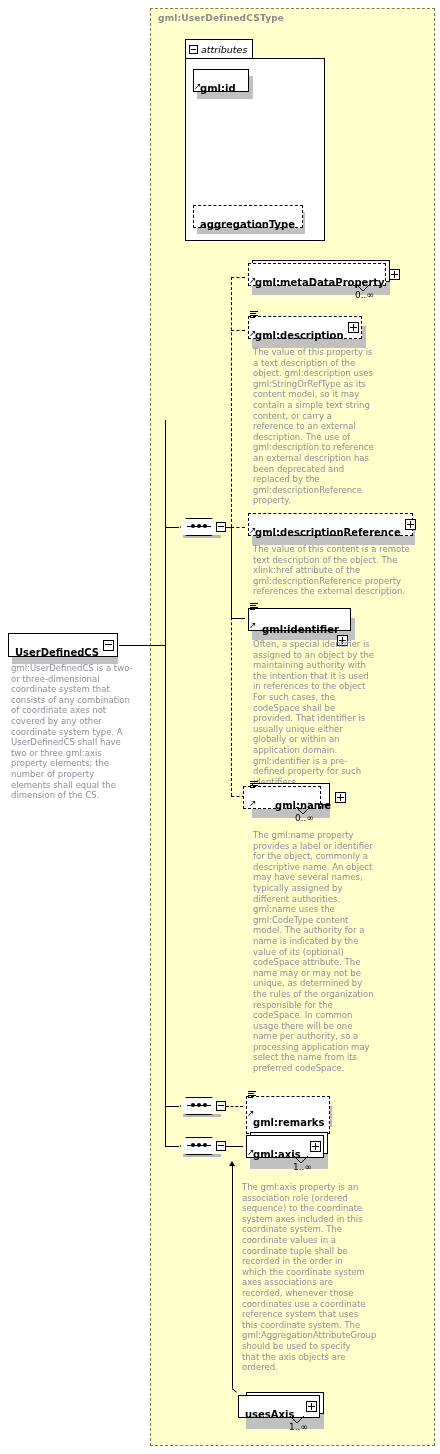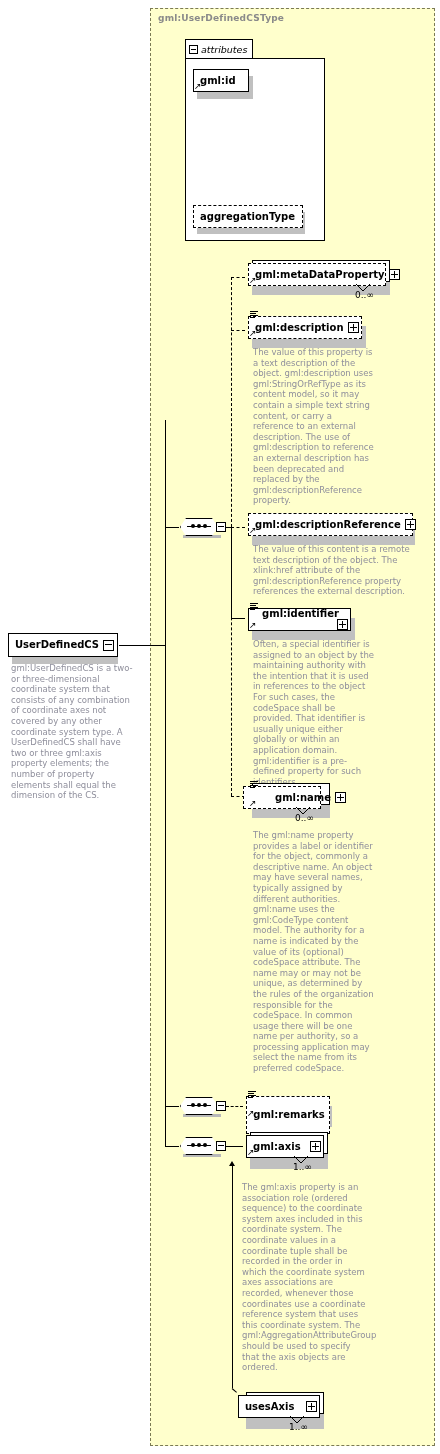--- a/index.html
+++ b/index.html
@@ -70,20 +70,21 @@
     white-space:nowrap;
   }
   .nodebox.solid{border:1px solid #000;}
   .nodebox.dashed{border:1px dashed #000;}
   .nodelabel{
     font-size:10px;
     font-weight:bold;
     color:#000;
     padding:0 4px 0 6px;
     line-height:1;
+    margin-top:16px;
   }
   
   .shadow{
     position:absolute;
     background:#c0c0c0;
     z-index:0;
   }
   
   .stack{
     position:absolute;
@@ -330,21 +331,21 @@
     <div class="hex"></div>
     <div class="hexline"></div>
     <div class="dot" style="left:11px;"></div>
     <div class="dot" style="left:17px;"></div>
     <div class="dot" style="left:23px;"></div>
     <div class="mb"></div>
   </div>
   <div class="hline dash" style="left:226px;top:1106px;width:17px;"></div>
 
   <div class="shadow" style="left:250px;top:1106px;width:82px;height:21px;"></div>
-  <div class="nodebox dashed" style="left:246px;top:1096px;width:84px;height:38px;justify-content:center;">
+  <div class="nodebox dashed" style="left:246px;top:1096px;width:84px;height:38px;">
     <span class="nodelabel">gml:remarks</span>
   </div>
   <div class="docmark" style="left:248px;top:1091px;">
     <i></i>
       <i></i>
       <i></i>
       <i></i>
   </div>
   <div class="refarrow" style="left:247px;top:1109px;">↗</div>
 

